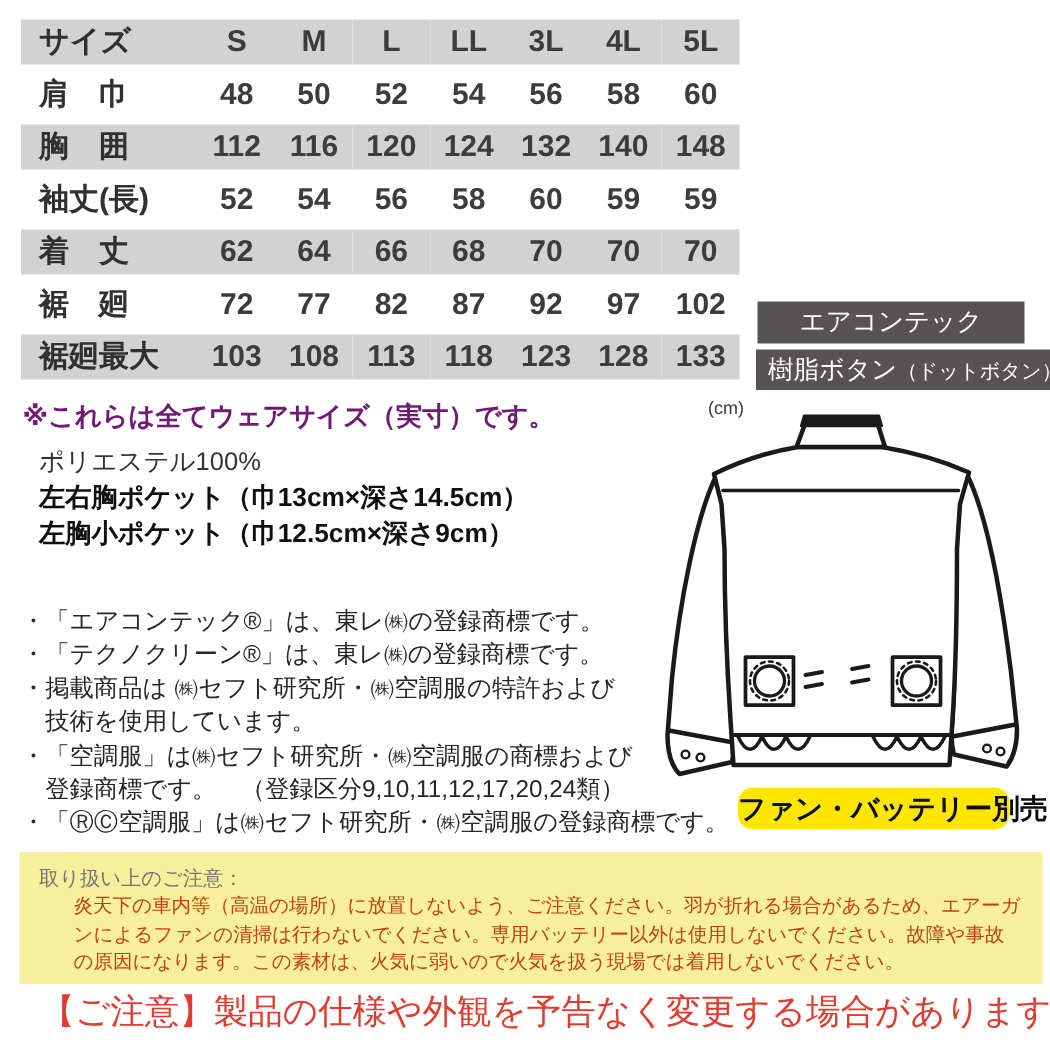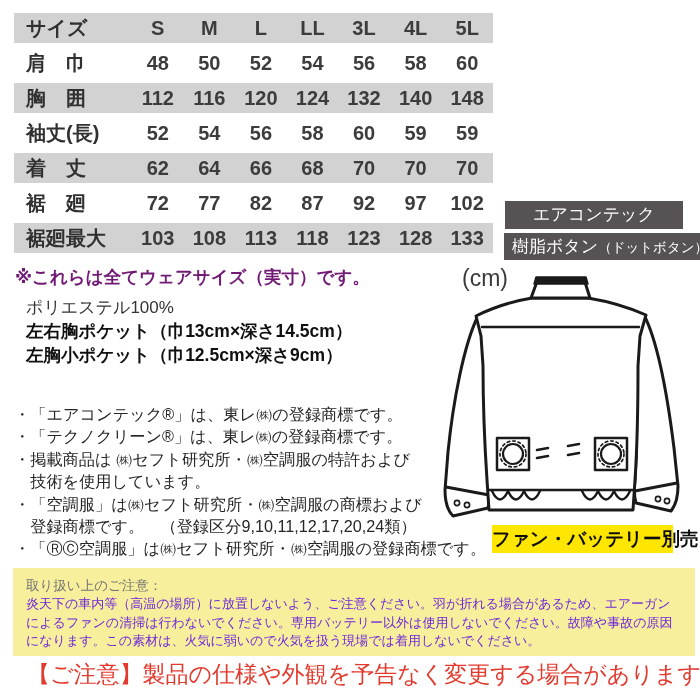--- a/index.html
+++ b/index.html
@@ -17,47 +17,47 @@
     height:30px;line-height:30px;font-weight:700;text-align:center;padding:0;
     overflow:hidden;white-space:nowrap;
   }
   .size-table th:first-child,.size-table td.rowlabel{
     width:106px;text-align:left;padding-left:12px;color:#303030;
   }
   .size-table thead tr,.size-table tbody tr:nth-child(even){background:#d2d2d3;}
   
   .abs{position:absolute;}
   .size-note{left:15px;top:265px;font-size:17.5px;font-weight:700;color:#701a75;white-space:nowrap;}
-  .unit{left:462px;top:265px;font-size:23px;color:#3a3a3a;}
+  .unit{left:472px;top:265px;font-size:12px;color:#3a3a3a;}
   .material{left:26px;top:295px;}
   .mat-line{font-size:17px;line-height:25px;color:#333;white-space:nowrap;}
   .pocket-line{font-size:17.5px;line-height:23.5px;font-weight:700;color:#101010;white-space:nowrap;}
   .trademarks{left:14px;top:403px;}
   .tm-line{font-size:16.2px;line-height:22.4px;color:#262626;white-space:nowrap;}
   
   .label-box{
     position:absolute;background:#575355;color:#fff;text-align:center;
     white-space:nowrap;
   }
   .label-zipper{left:505px;top:201px;width:178px;height:28px;line-height:28px;font-size:17px;}
   .label-button{left:504px;top:233px;width:212px;height:27px;line-height:27px;font-size:17px;}
   .label-button .sub{font-size:13.5px;}
   .fan-tag{
     position:absolute;left:492px;top:525px;width:181px;height:28px;line-height:28px;
-    background:#ffe600;color:#0d0d0d;font-weight:700;font-size:18.5px;text-align:center;white-space:nowrap;
+    background:#ffe600;color:#0d0d0d;font-weight:700;font-size:18.5px;text-align:center;white-space:nowrap;border-radius:10px;
   }
   
   .jacket{position:absolute;left:442px;top:274px;width:240px;height:246px;}
   
   .caution{
     position:absolute;left:13px;top:568px;width:682px;height:88px;
     background:#f8ef9d;box-sizing:border-box;padding:8px 13px 6px 13px;
   }
   .caution-title{font-size:13.5px;line-height:19px;color:#737373;}
-  .caution-body{font-size:13px;line-height:18.5px;color:#6d28d9;}
+  .caution-body{font-size:13px;line-height:18.5px;color:#c2410c;margin-left:23px;}
   .footer-note{
     position:absolute;left:27px;top:659px;font-size:23px;color:#e33a2e;white-space:nowrap;
   }
 </style>
 </head>
 <body>
 
 <div id="stage">
 
   <table class="size-table">

